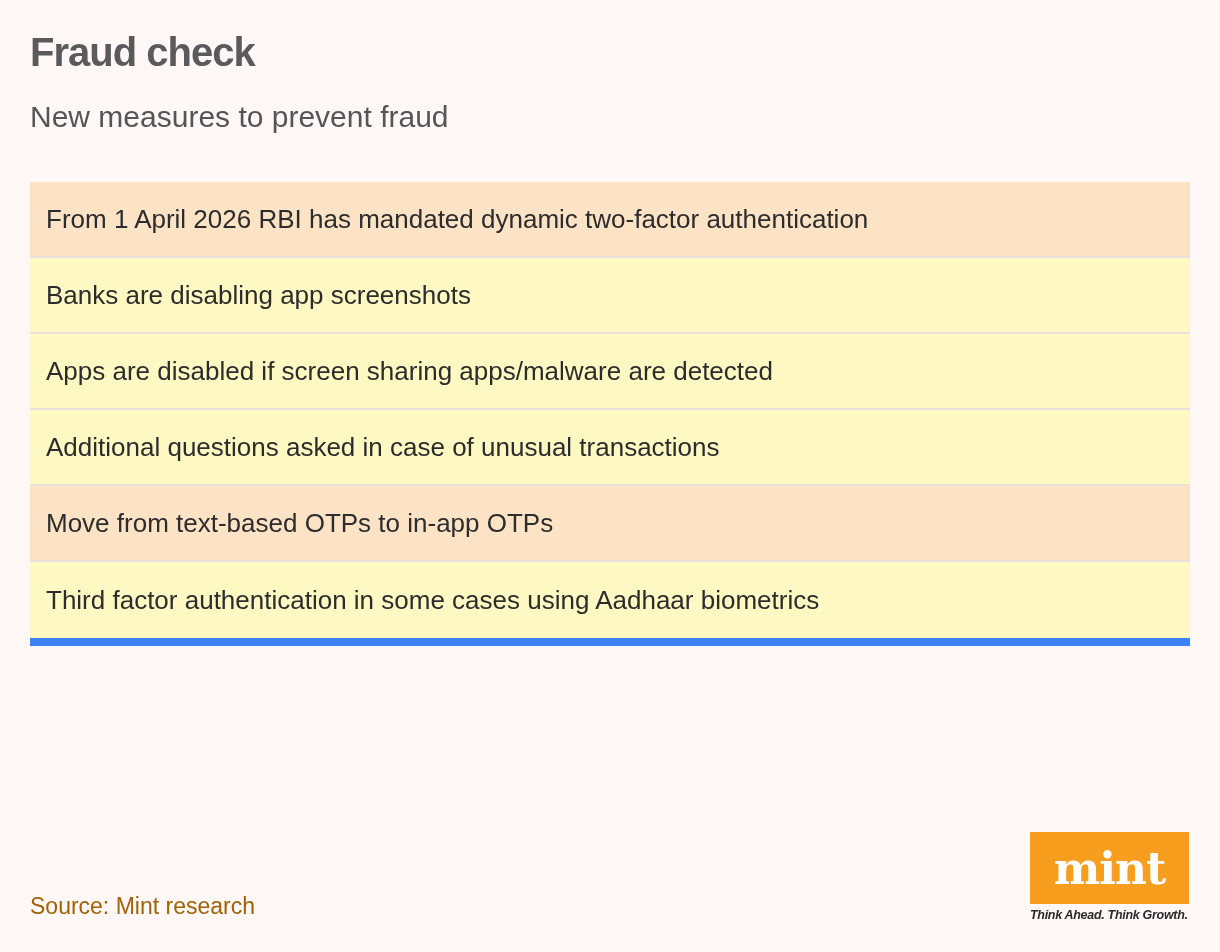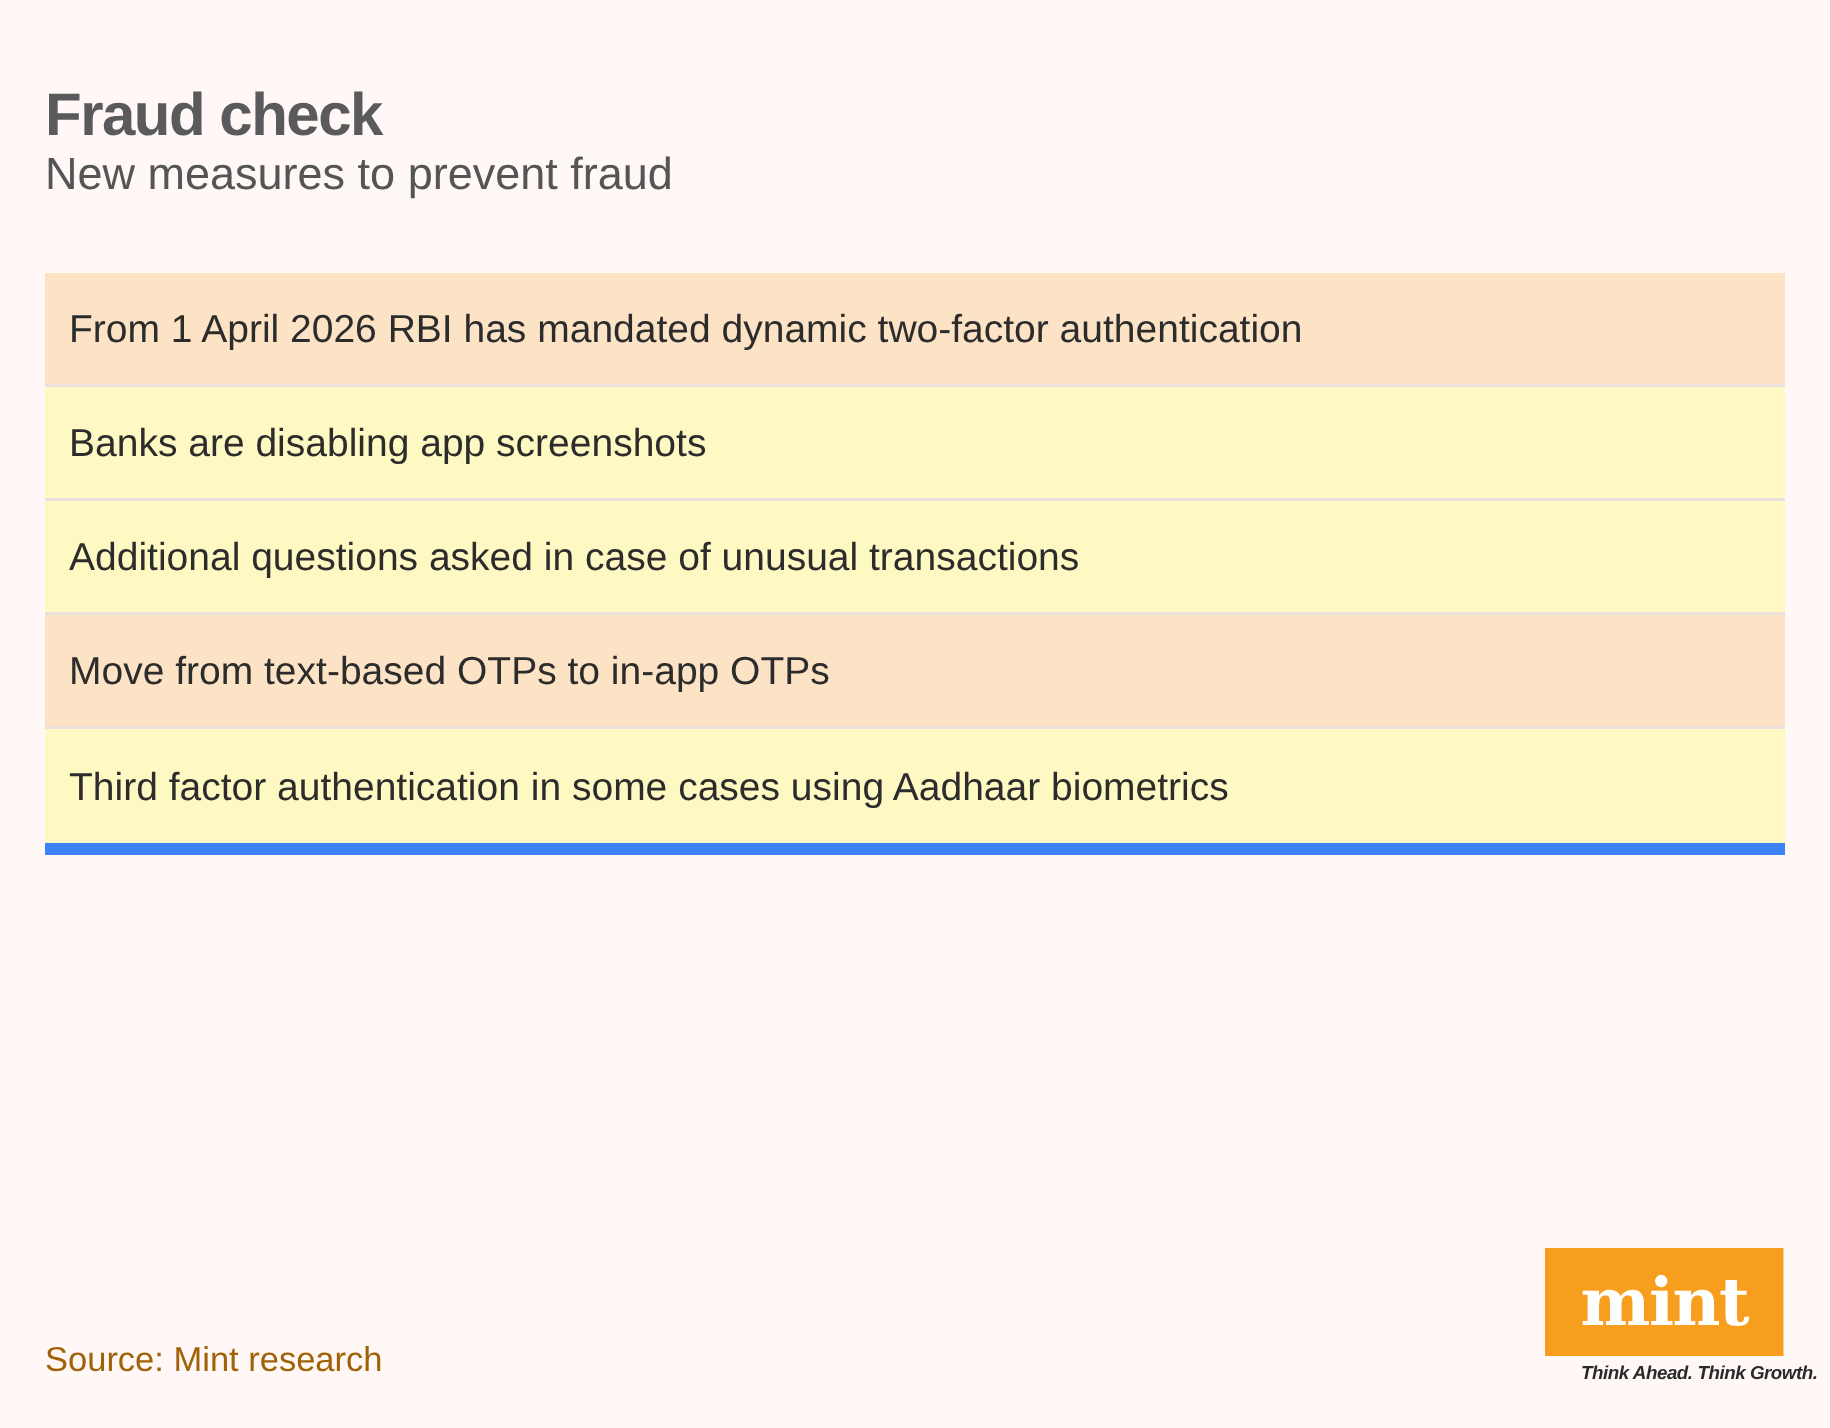--- a/index.html
+++ b/index.html
@@ -3,21 +3,21 @@
 <meta charset="utf-8">
 <style>
   html, body { margin: 0; padding: 0; }
   body {
     width: 1220px; height: 952px; background: #fff8f7;
     font-family: "Liberation Sans", "DejaVu Sans", sans-serif;
     position: relative; overflow: hidden; color: #333;
   }
   .title {
     position: absolute; left: 30px; top: 30px;
-    font-size: 40px; font-weight: bold; color: #5a5a5c; letter-spacing: -1px; margin-top: 25px;
+    font-size: 40px; font-weight: bold; color: #5a5a5c; letter-spacing: -1px;
   }
   .subtitle {
     position: absolute; left: 30px; top: 100px;
     font-size: 30px; color: #555; font-weight: normal;
   }
   .table {
     position: absolute; left: 30px; top: 182px; width: 1160px;
     border-bottom: 8px solid #3b82f6;
   }
   .row {
@@ -36,32 +36,33 @@
     position: absolute; left: 1030px; top: 832px; width: 159px; height: 72px;
     background: #f89e1f; display: flex; align-items: center; justify-content: center;
   }
   .logo-text {
     font-family: "DejaVu Serif", serif; font-weight: bold; font-size: 44px;
     color: #fff; letter-spacing: -1px;
   }
   .tagline {
     position: absolute; left: 1030px; top: 908px; width: 160px;
     font-size: 12.5px; font-style: italic; font-weight: bold; color: #2a2a2a;
-    letter-spacing: -0.3px; white-space: nowrap; margin-left: 24px;
+    letter-spacing: -0.3px; white-space: nowrap;
   }
 </style>
 </head>
 <body>
 
 <div class="title">Fraud check</div>
 <div class="subtitle">New measures to prevent fraud</div>
 
 <div class="table">
   <div class="row odd">From 1 April 2026 RBI has mandated dynamic two-factor authentication</div>
   <div class="row even">Banks are disabling app screenshots</div>
+  <div class="row even">Apps are disabled if screen sharing apps/malware are detected</div>
   <div class="row even">Additional questions asked in case of unusual transactions</div>
   <div class="row odd">Move from text-based OTPs to in-app OTPs</div>
   <div class="row even">Third factor authentication in some cases using Aadhaar biometrics</div>
 </div>
 
 <div class="source">Source: Mint research</div>
 
 <div class="logo">
   <span class="logo-text">mint</span>
 </div>

